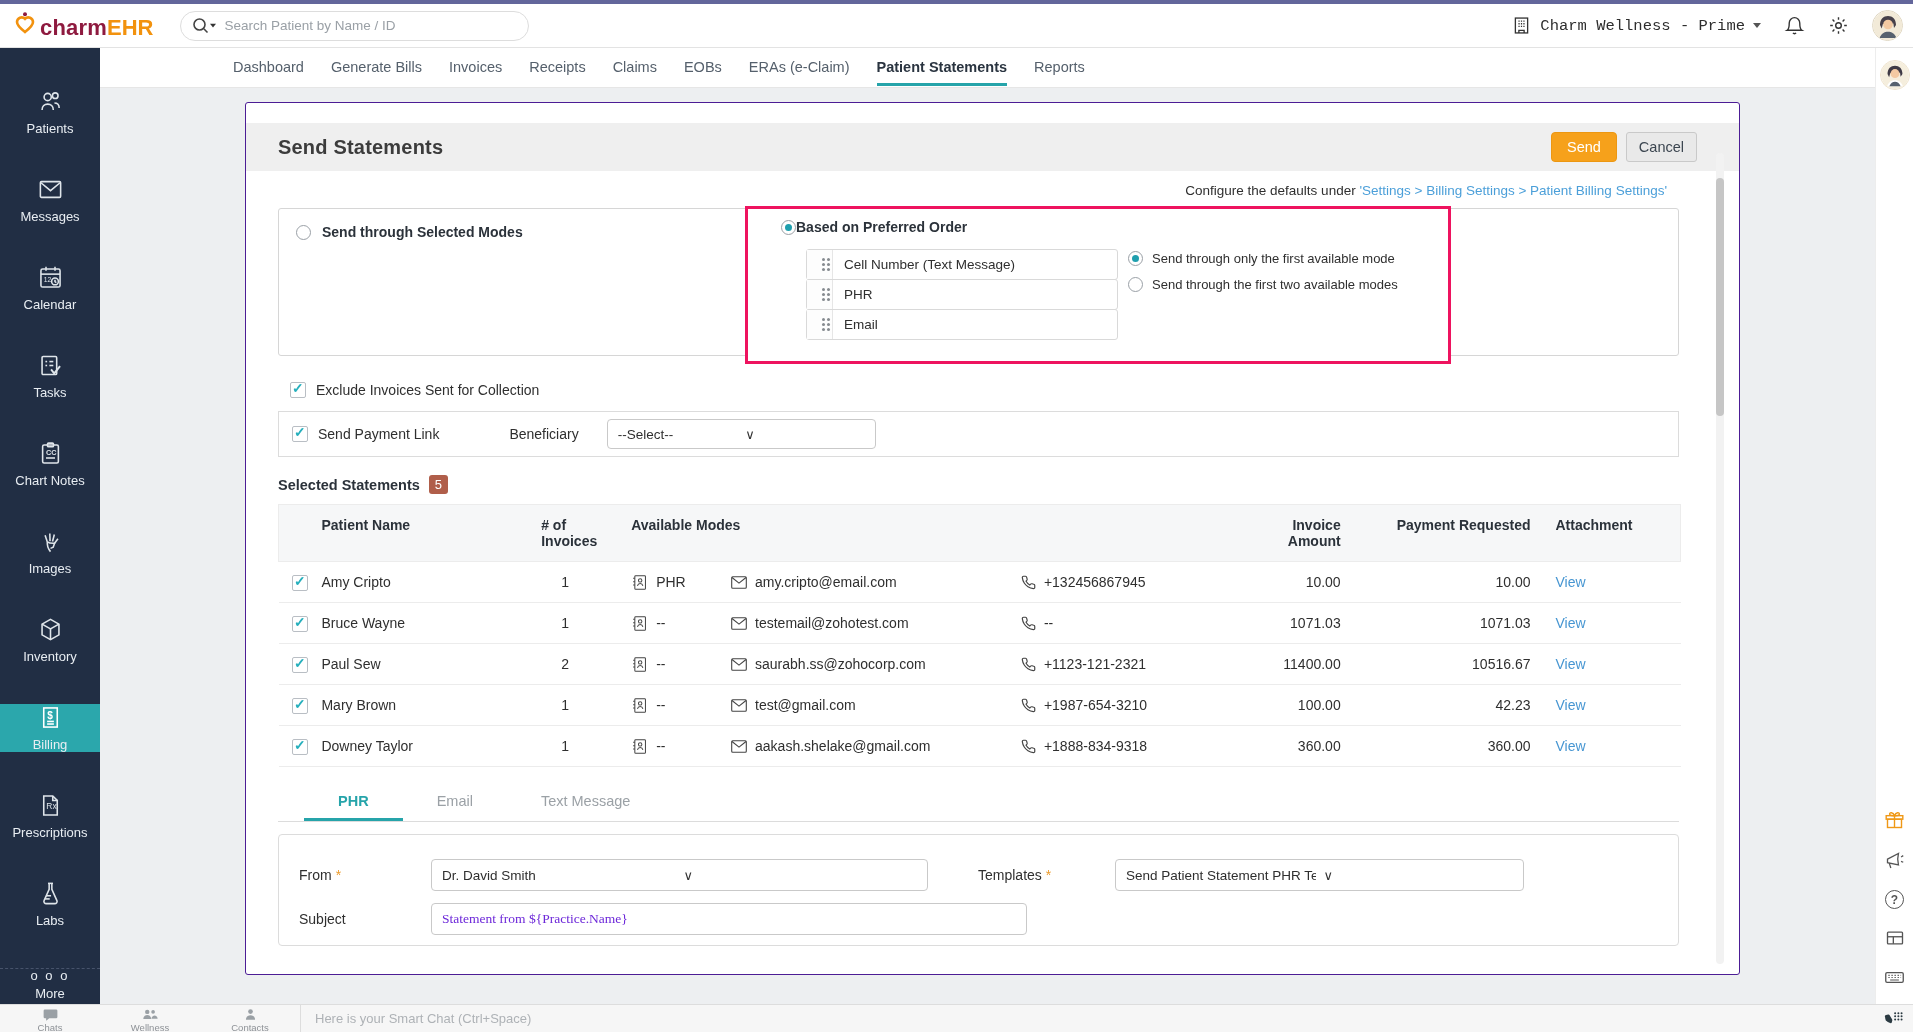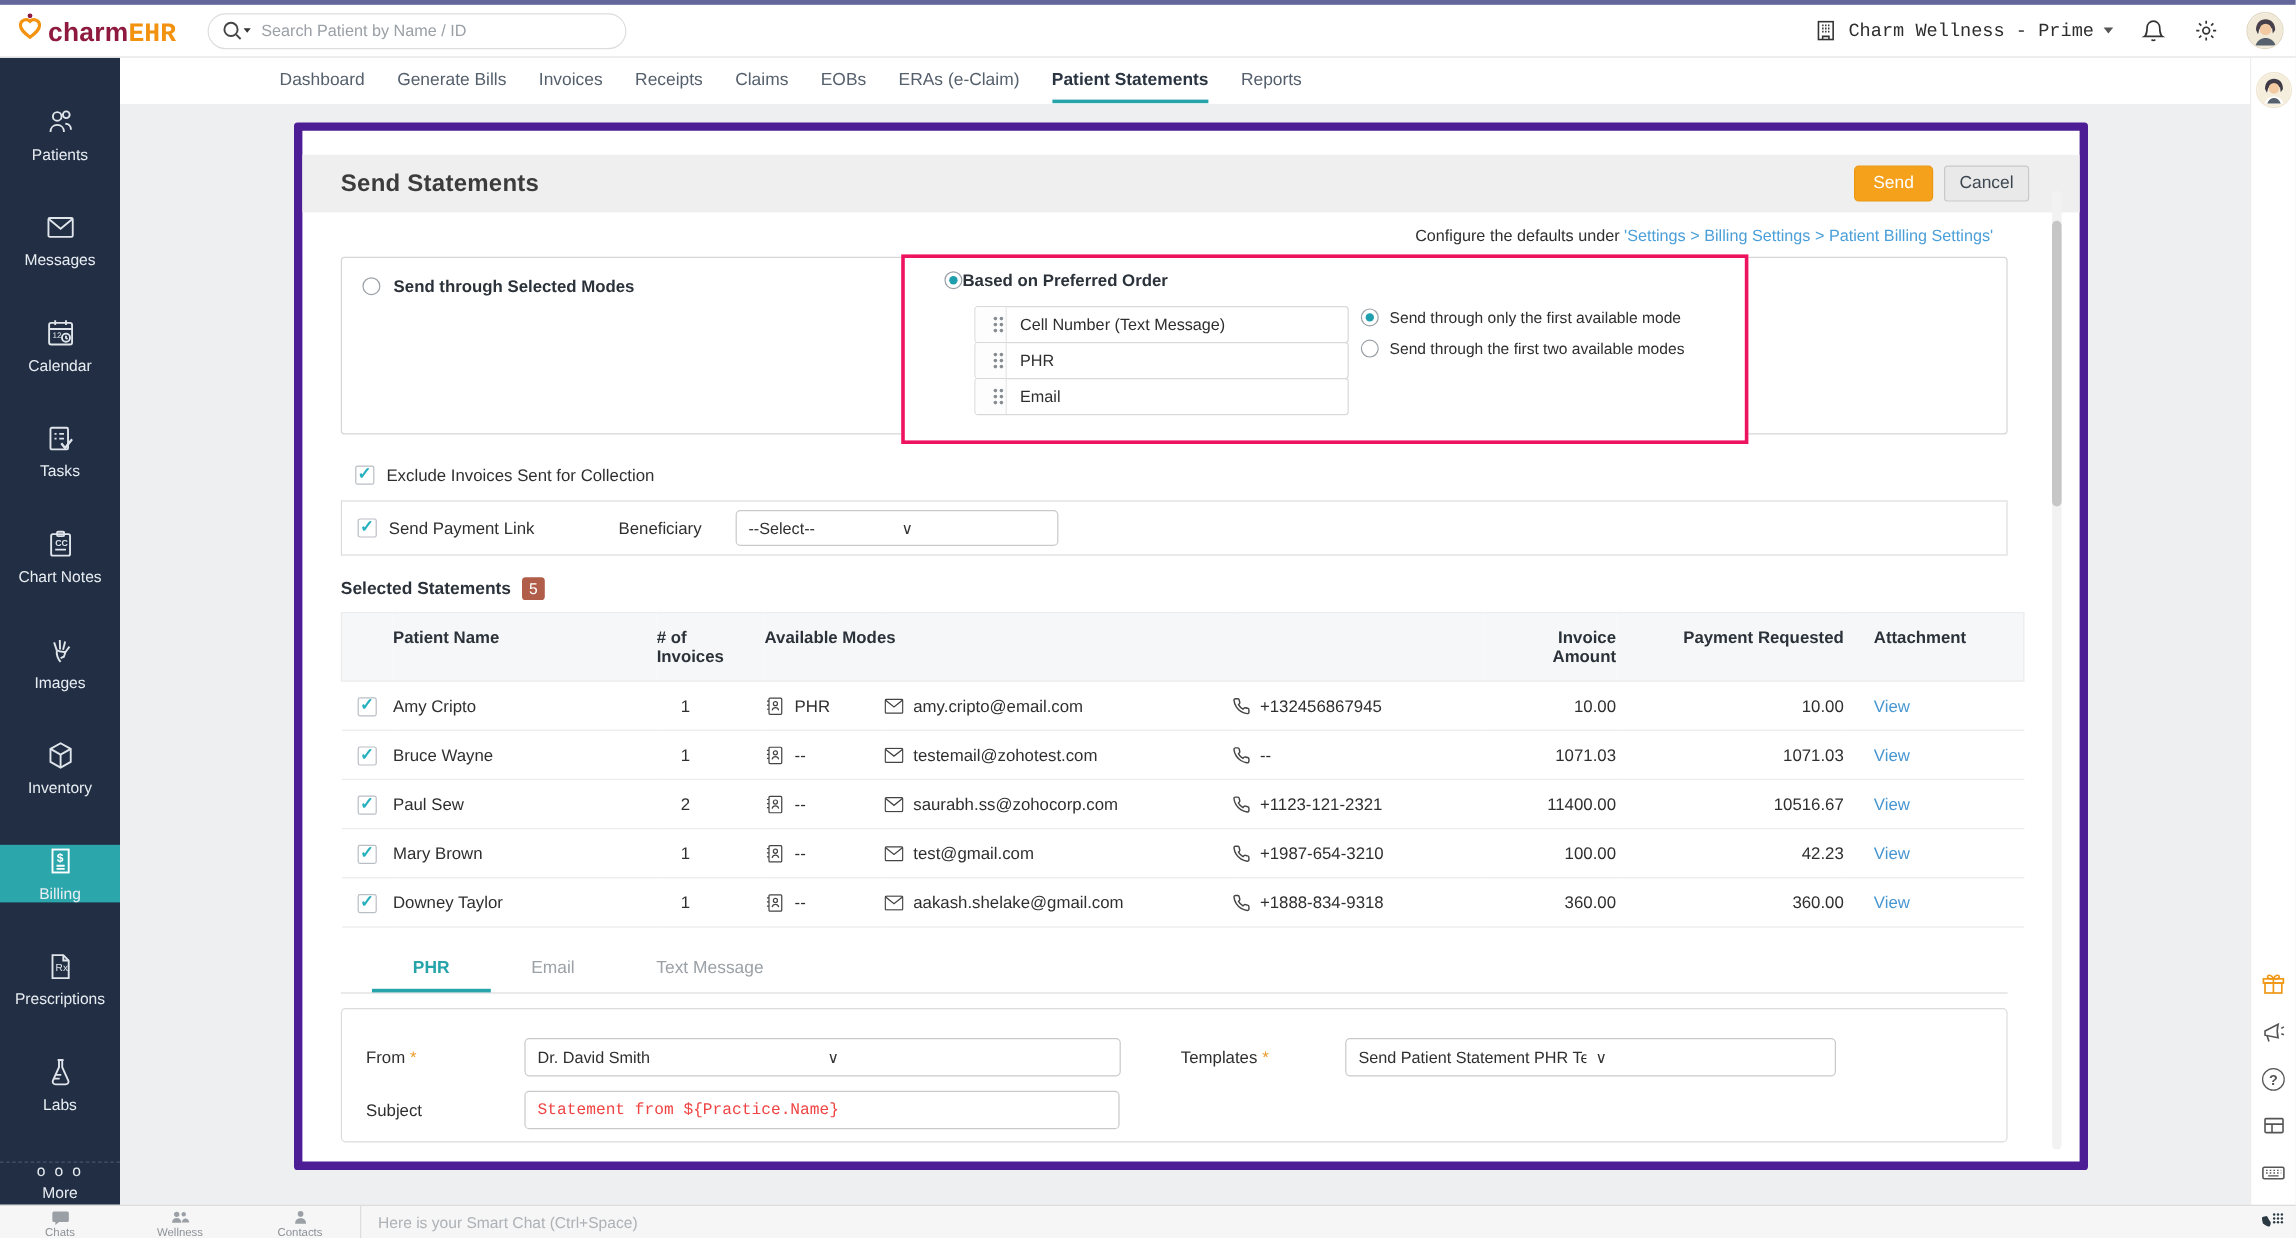--- a/index.html
+++ b/index.html
@@ -3,21 +3,21 @@
 <meta charset="utf-8">
 <style>
   * { margin:0; padding:0; box-sizing:border-box; }
   html,body { width:1913px; height:1032px; overflow:hidden; font-family:"Liberation Sans",sans-serif; background:#edeff1; }
   .top-line { position:absolute; left:0; top:0; width:100%; height:4px; background:#63669b; z-index:30; }
 
   
   header { position:absolute; left:0; top:4px; width:100%; height:44px; background:#fff; border-bottom:1px solid #e3e3e3; display:flex; align-items:center; z-index:20; }
   .logo { display:flex; align-items:baseline; margin-left:14px; cursor:pointer; }
   .logo .charm { font-size:22px; font-weight:bold; color:#8e1a3f; letter-spacing:.2px; }
-  .logo .ehr { font-size:22px; font-weight:bold; color:#f2920e;font-family:Liberation Mono, monospace; }
+  .logo .ehr { font-size:22px; font-weight:bold; color:#f2920e; }
   .search-pill { margin-left:26px; width:349px; height:30px; border:1px solid #ddd; border-radius:16px; display:flex; align-items:center; background:#fff; padding:0 10px; }
   .search-pill input { border:none; outline:none; flex:1; font-size:13.5px; color:#333; margin-left:8px; font-family:"Liberation Sans",sans-serif; }
   .search-pill input::placeholder { color:#9aa0a6; }
   .hdr-right { margin-left:auto; display:flex; gap:23px; margin-right:10px;font-family:Liberation Mono, monospace; }
   .practice { display:flex; align-items:center; gap:8px; cursor:pointer; }
   .practice span { font-size:15.5px; color:#2e2e2e; }
   .caret { width:0; height:0; border-left:4.5px solid transparent; border-right:4.5px solid transparent; border-top:5px solid #555; display:inline-block; }
   .hdr-ic { cursor:pointer; display:flex; align-items:center; }
   .avatar { width:31px; height:31px; border-radius:50%; overflow:hidden; border:1px solid #e0d7c2; cursor:pointer; }
 
@@ -28,21 +28,21 @@
   .sb-item.active { background:#2ba7ac; }
   .sb-more { border-top:1px dashed #47536b; height:62px; }
   .sb-more .ooo { color:#e8edf2; font-size:13px; letter-spacing:2px; line-height:8px; }
 
   
   .main { position:absolute; left:100px; top:48px; right:0; bottom:28px; background:#edeff1; overflow:hidden; }
   .tabsbar { height:40px; background:#fff; border-bottom:1px solid #e6e6e6; display:flex; align-items:center; gap:27px; padding-left:133px; }
   .tabsbar .tab { font-size:14.5px; color:#55606c; cursor:pointer; padding:9px 0 8px; border-bottom:3px solid transparent; white-space:nowrap; }
   .tabsbar .tab.active { color:#2a3440; font-weight:bold; border-bottom:3px solid #26a4aa; }
 
-  .panel { position:relative; margin:14px 0 0 145px; width:1495px; height:873px; background:#fff; border:7px solid #4c1d95; border-radius:3px; }
+  .panel { position:relative; margin:14px 0 0 145px; width:1495px; height:873px; background:#fff; border:1px solid #4c1d95; border-radius:3px; }
   .strip { margin-top:20px; height:48px; background:#efefef; display:flex; align-items:center; padding-left:32px; }
   .strip h1 { font-size:20px; color:#3c3c3c; font-weight:bold; letter-spacing:.2px; }
   .strip .btns { margin-left:auto; margin-right:42px; display:flex; gap:9px; }
   .btn-send { background:#f6a11b; color:#fff; border:1px solid #ec9712; border-radius:4px; font-size:14.5px; padding:6px 15px; cursor:pointer; font-family:"Liberation Sans",sans-serif; }
   .btn-cancel { background:#e9e9e9; color:#3c4650; border:1px solid #c9c9c9; border-radius:3px; font-size:14.5px; padding:6px 12px; cursor:pointer; font-family:"Liberation Sans",sans-serif; }
 
   .configure { margin:12px 72px 0 0; text-align:right; font-size:13.5px; color:#2f2f2f; }
   .configure a { color:#4b9fd9; text-decoration:none; cursor:pointer; }
 
   .modes-box { position:relative; margin:10px 60px 0 32px; height:148px; border:1px solid #d6d6d6; border-radius:3px; }
@@ -96,21 +96,21 @@
 
   .ctabs { margin:16px 60px 0 32px; border-bottom:1px solid #dcdcdc; display:flex; padding-left:26px; }
   .ctab { font-size:14.5px; color:#9ba1a6; padding:10px 34px 9px; cursor:pointer; border-bottom:3px solid transparent; }
   .ctab.active { color:#26a4aa; font-weight:bold; border-bottom:3px solid #26a4aa; }
 
   .formbox { position:relative; margin:12px 60px 0 32px; height:112px; border:1px solid #dcdcdc; border-radius:4px;padding-left:28px; }
   .flabel { position:absolute; font-size:14px; color:#2f2f2f; }
   .req { color:#eb9b2d; margin-left:4px; }
   .from-select { position:absolute; left:152px; top:24px; width:497px; height:32px; }
   .tmpl-select { position:absolute; left:836px; top:24px; width:409px; height:32px; }
-  .subject-input { position:absolute; left:152px; top:68px; width:496px; height:32px; border:1px solid #c9c9c9; border-radius:4px; font-size:13.5px; color:#ef4444; padding:0 10px; font-family:Liberation Mono, monospace; outline:none; }
+  .subject-input { position:absolute; left:152px; top:68px; width:596px; height:32px; border:1px solid #c9c9c9; border-radius:4px; font-size:13.5px; color:#6d28d9; padding:0 10px; font-family:Liberation Serif, serif; outline:none; }
 
   .scrollbar { position:absolute; right:15px; top:50px; bottom:10px; width:8px; background:#f2f2f2; border-radius:4px; }
   .thumb { position:absolute; left:0; top:25px; width:8px; height:238px; background:#c6c6c6; border-radius:4px; cursor:pointer; }
 
   
   .rail { position:absolute; right:0; top:48px; bottom:28px; width:38px; background:#fff; border-left:1px solid #ededed; display:flex; flex-direction:column; align-items:center; z-index:9; }
   .rail .r-avatar { margin-top:12px; width:30px; height:30px; border-radius:50%; overflow:hidden; border:1px solid #efe3cd; cursor:pointer; }
   .rail .r-group { margin-top:auto; margin-bottom:16px; display:flex; flex-direction:column; align-items:center; gap:19px; }
   .rail .r-ic { cursor:pointer; display:flex; }
   .help-circle { width:19px; height:19px; border:1.6px solid #555; border-radius:50%; color:#555; font-size:12px; font-weight:bold; display:flex; align-items:center; justify-content:center; }

